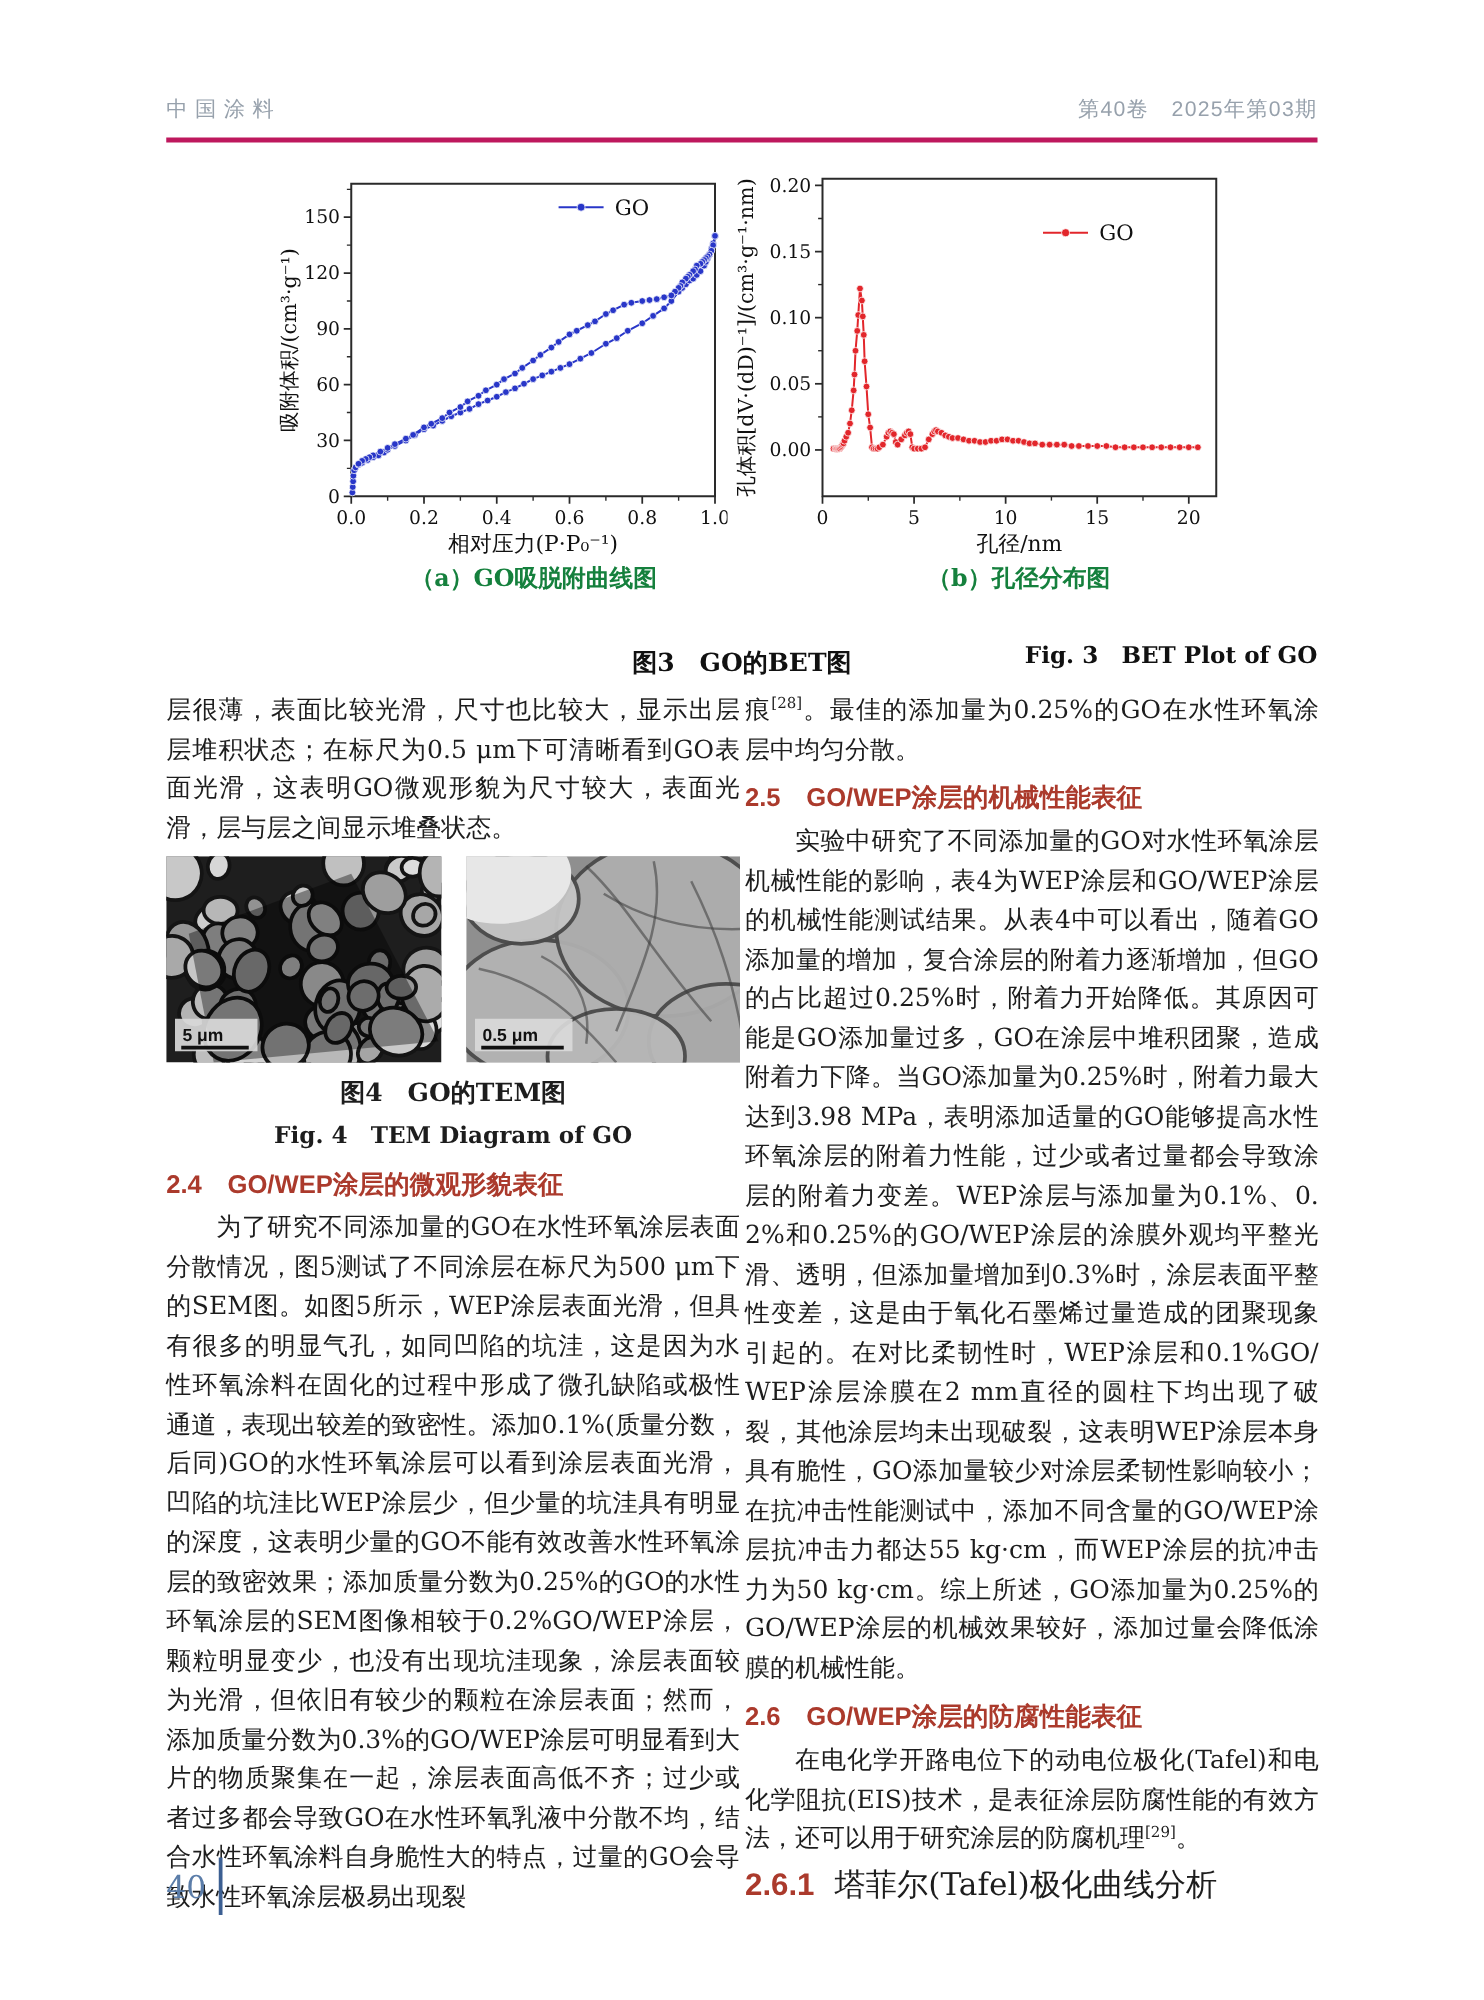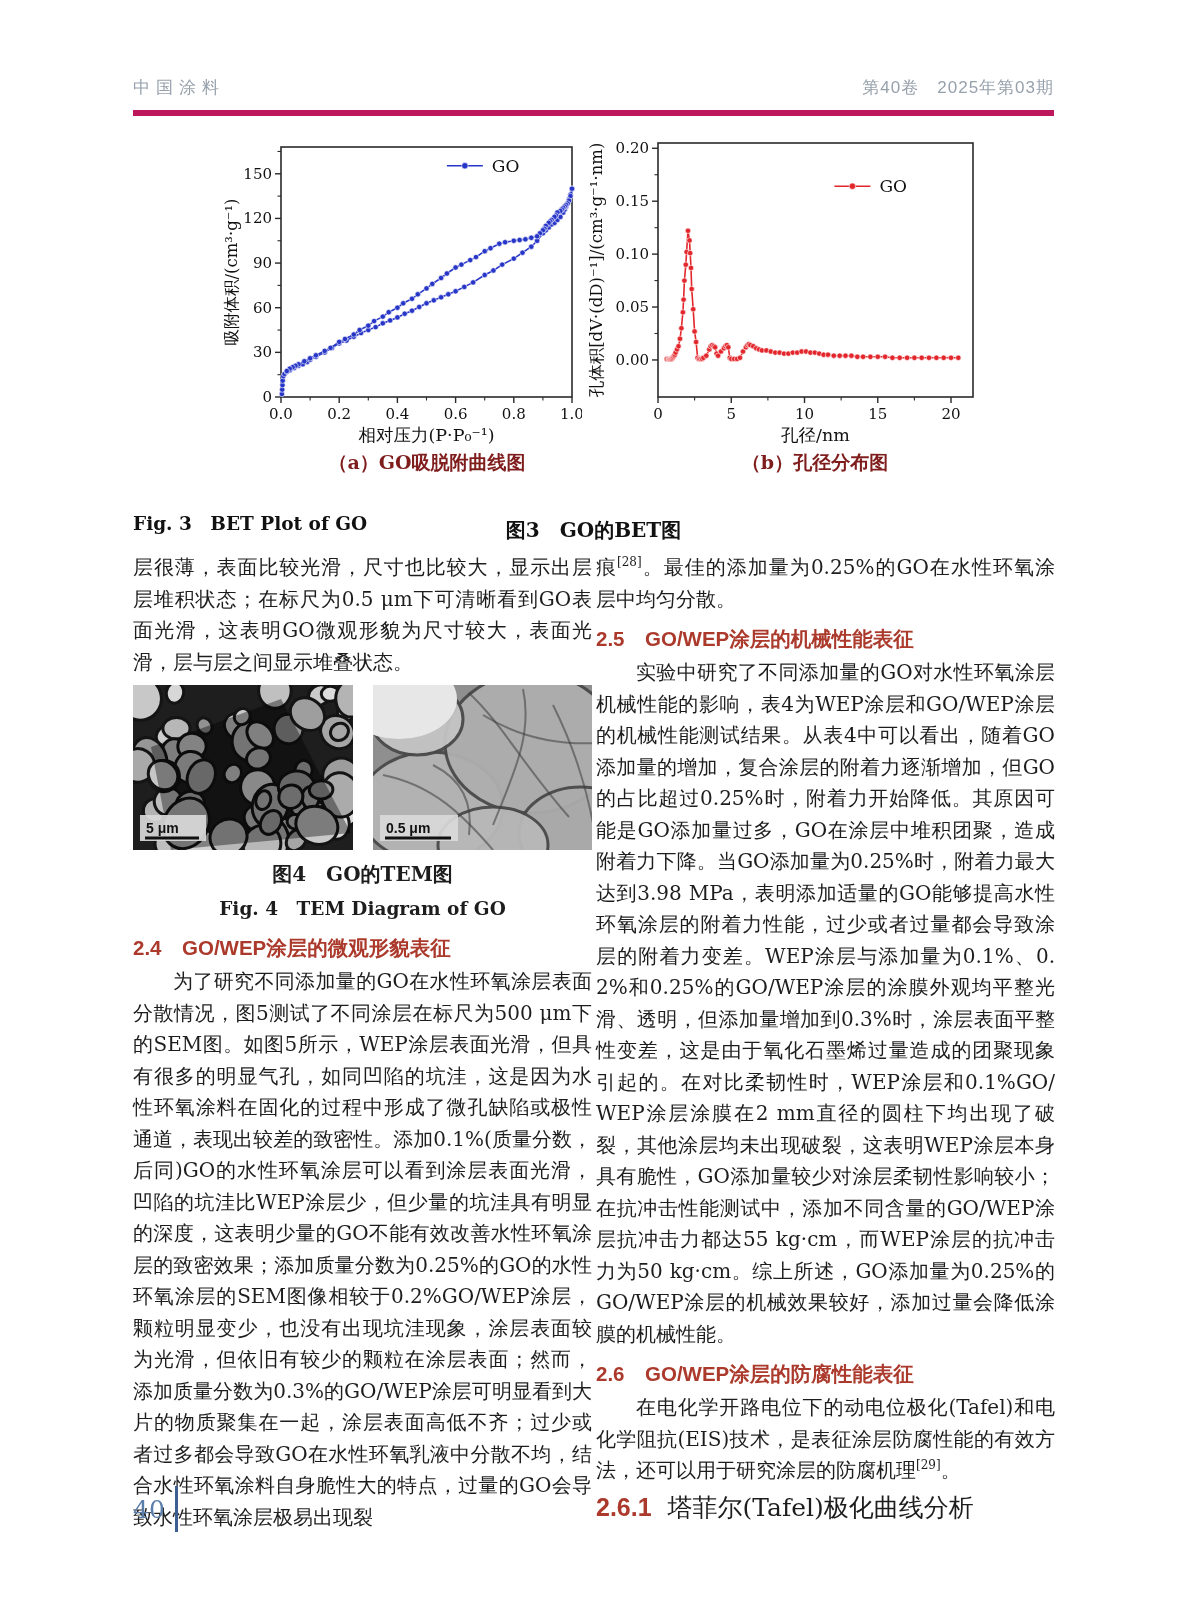--- a/index.html
+++ b/index.html
@@ -1,27 +1,27 @@
 <!DOCTYPE html>
 <html><head>
 <meta charset="utf-8">
 <style>
   html,body{margin:0;padding:0;background:#ffffff;}
   body{width:1187px;height:1600px;position:relative;font-family:"DejaVu Serif",serif;color:#1d1d1d;overflow:hidden;}
   .abs{position:absolute;}
   
-  .header{left:133px;top:76px;width:921px;height:34px;border-bottom:6px solid #be185d;
+  .header{left:133px;top:76px;width:921px;height:34px;border-bottom:4px solid #be185d;
           font-family:"Liberation Sans",sans-serif;font-size:17px;color:#97a1ac;}
   .journal{letter-spacing:6px;}
   .issue{position:absolute;right:0;top:0;letter-spacing:1px;}
   
   .chart-wrap{background:#fff;}
-  .subcap{color:#7f1d1d;font-weight:bold;font-size:19px;text-align:center;font-family:"DejaVu Serif",serif;}
+  .subcap{color:#15803d;font-weight:bold;font-size:19px;text-align:center;font-family:"DejaVu Serif",serif;}
   .figcap-cn{font-weight:bold;font-size:20px;text-align:center;color:#111;}
-  .figcap-en{font-weight:bold;font-size:18.5px;text-align:left;color:#111;}
+  .figcap-en{font-weight:bold;font-size:18.5px;text-align:right;color:#111;}
   
   .col{width:459px;font-size:20px;line-height:31.5px;text-align:justify;word-break:break-all;}
   .col p{margin:0;}
   p.indent{text-indent:2em;}
   sup.cite{font-size:12px;line-height:0;vertical-align:super;}
   h3.sec{font-family:"Liberation Sans",sans-serif;color:#ab3a2c;font-size:20.5px;font-weight:bold;
          margin:10px 0 5px 0;line-height:27px;}
   h4.subsec{font-size:25px;font-weight:normal;margin:6px 0 4px 0;line-height:29px;}
   h4.subsec .num{font-family:"Liberation Sans",sans-serif;color:#ab3a2c;font-weight:bold;margin-right:16px;}
   

